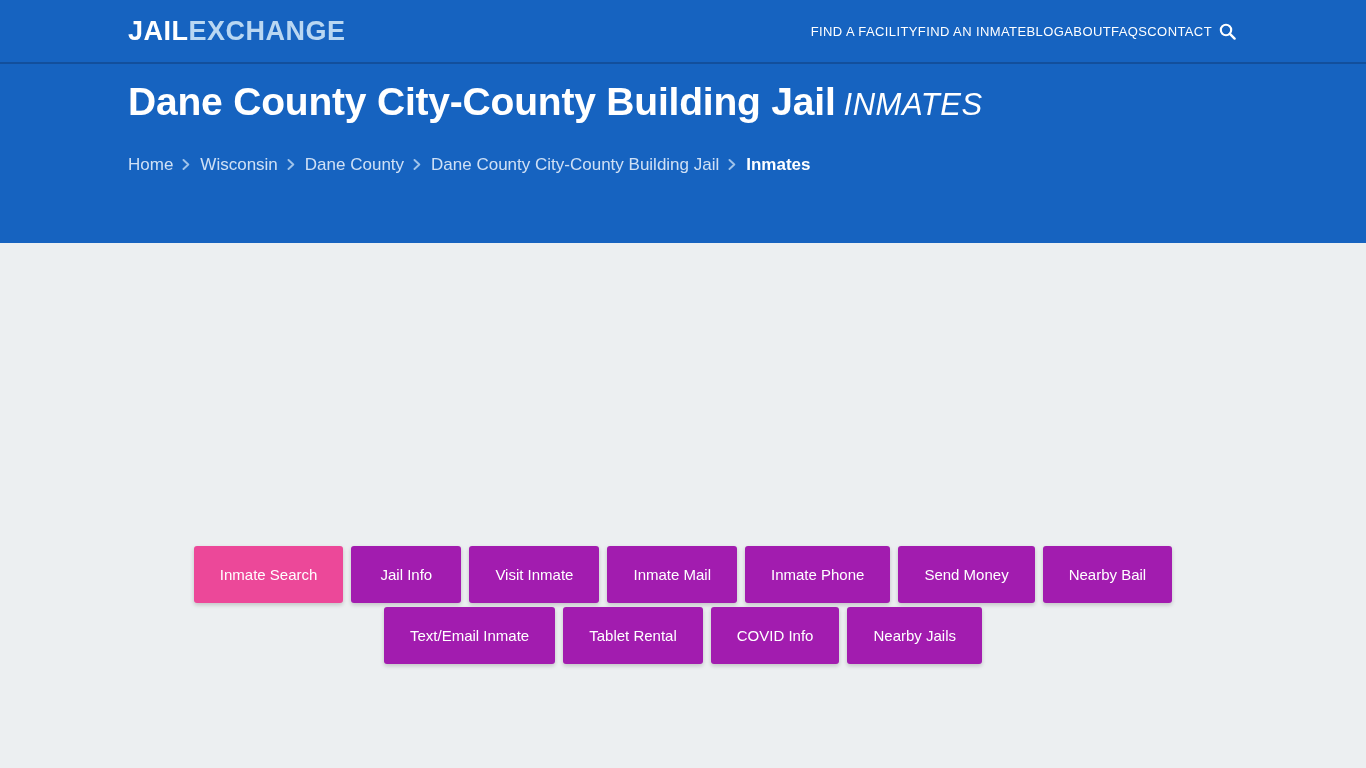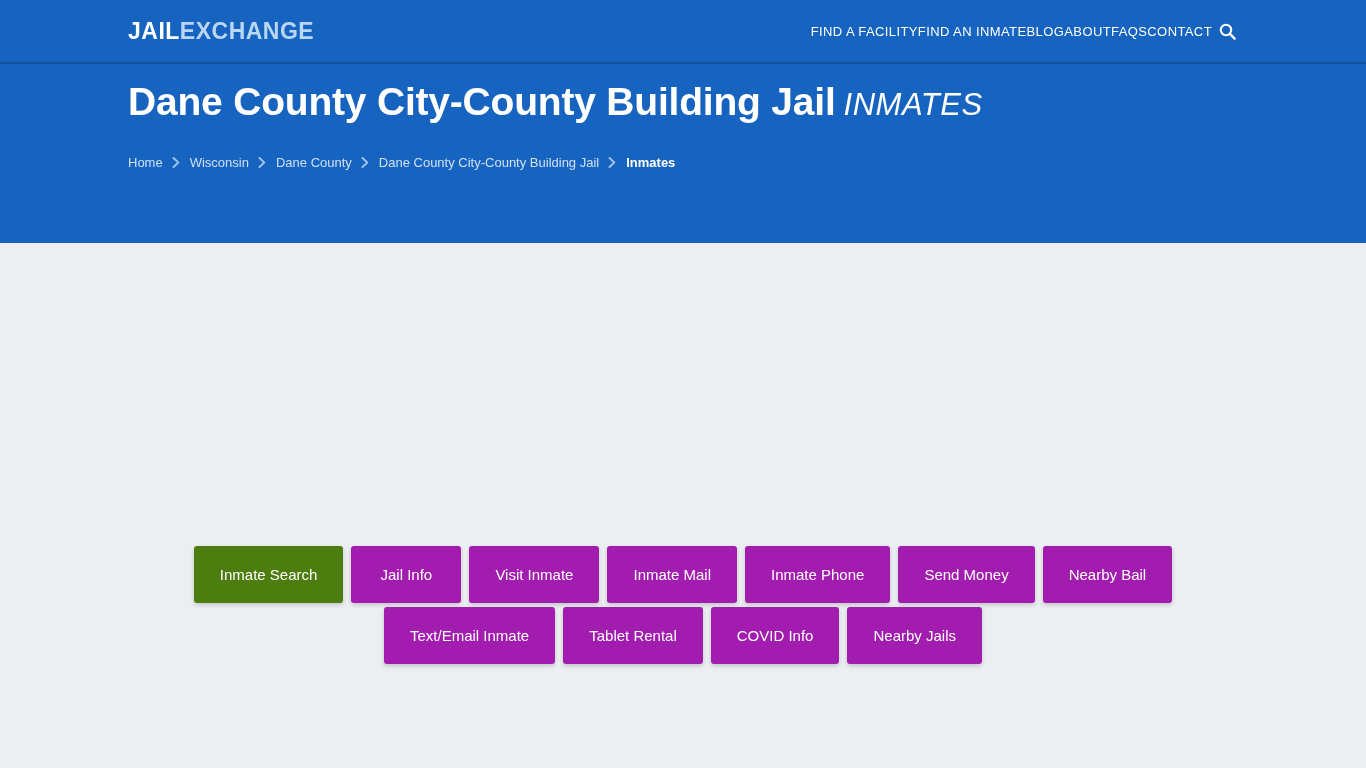--- a/index.html
+++ b/index.html
@@ -18,21 +18,21 @@
   .topbar {
     height: 64px;
     background: #1663c0;
     border-bottom: 2px solid #124f9c;
     display: flex;
     align-items: center;
     position: relative;
   }
   .logo {
     margin-left: 128px;
-    font-size: 23px;
+    font-size: 27px;
     font-weight: bold;
     letter-spacing: 0.5px;
     line-height: 1;
     white-space: nowrap;
     cursor: pointer;
     user-select: none;
   }
   .logo .jail   { color: #ffffff; }
   .logo .exch   { color: #b9d7f2; }
 
@@ -83,21 +83,21 @@
     font-size: 31px;
     font-style: italic;
     font-weight: normal;
     letter-spacing: 0.5px;
     margin-left: 8px;
   }
 
   .breadcrumb {
     margin-top: 30px;
     display: flex;
-    font-size: 13px;
+    font-size: 17px;
     color: #cfe0f5;
     white-space: nowrap;
   }
   .crumb {
     color: #cfe0f5;
     text-decoration: none;
     cursor: pointer;
   }
   .crumb.current {
     color: #ffffff;
@@ -141,21 +141,21 @@
     min-width: 110px;
     font-family: "Liberation Sans", sans-serif;
     cursor: pointer;
     box-shadow: 0 2px 4px rgba(0,0,0,0.18);
     white-space: nowrap;
     display: inline-flex;
     align-items: center;
     justify-content: center;
   }
   .navbtn.active {
-    background: #4d7c0f;
+    background: #ec4899;
   }
 </style>
 </head>
 <body>
 
 <div class="topbar">
   <div class="logo">
     <span class="jail">JAIL</span><span class="exch">EXCHANGE</span>
   </div>
 

